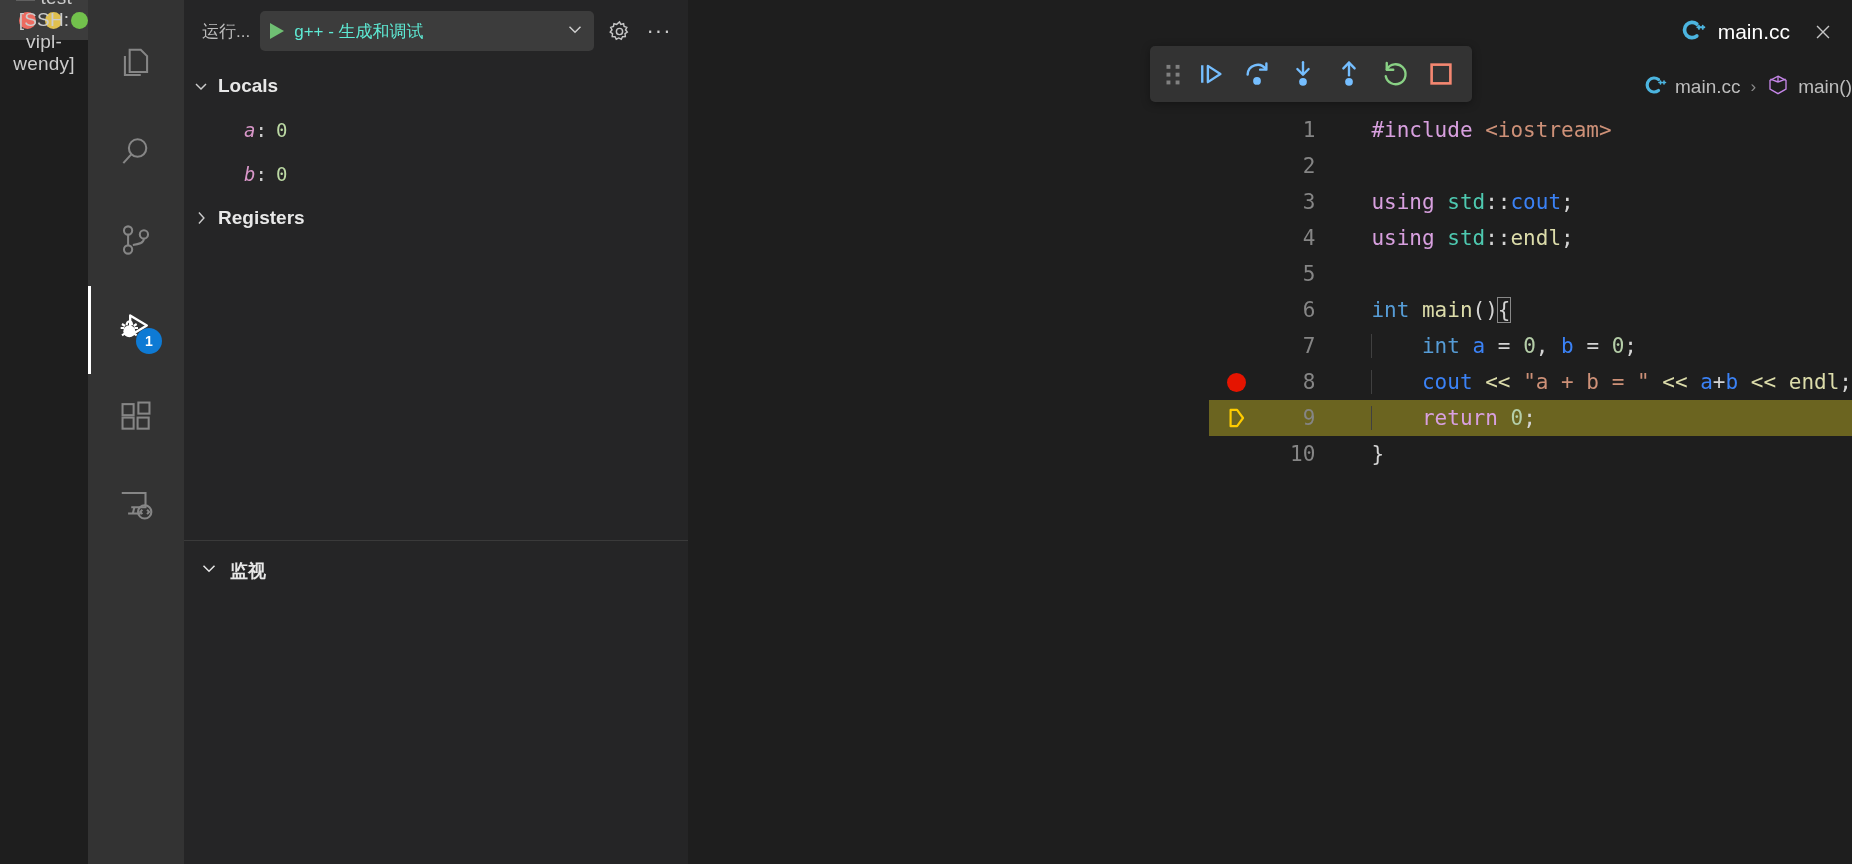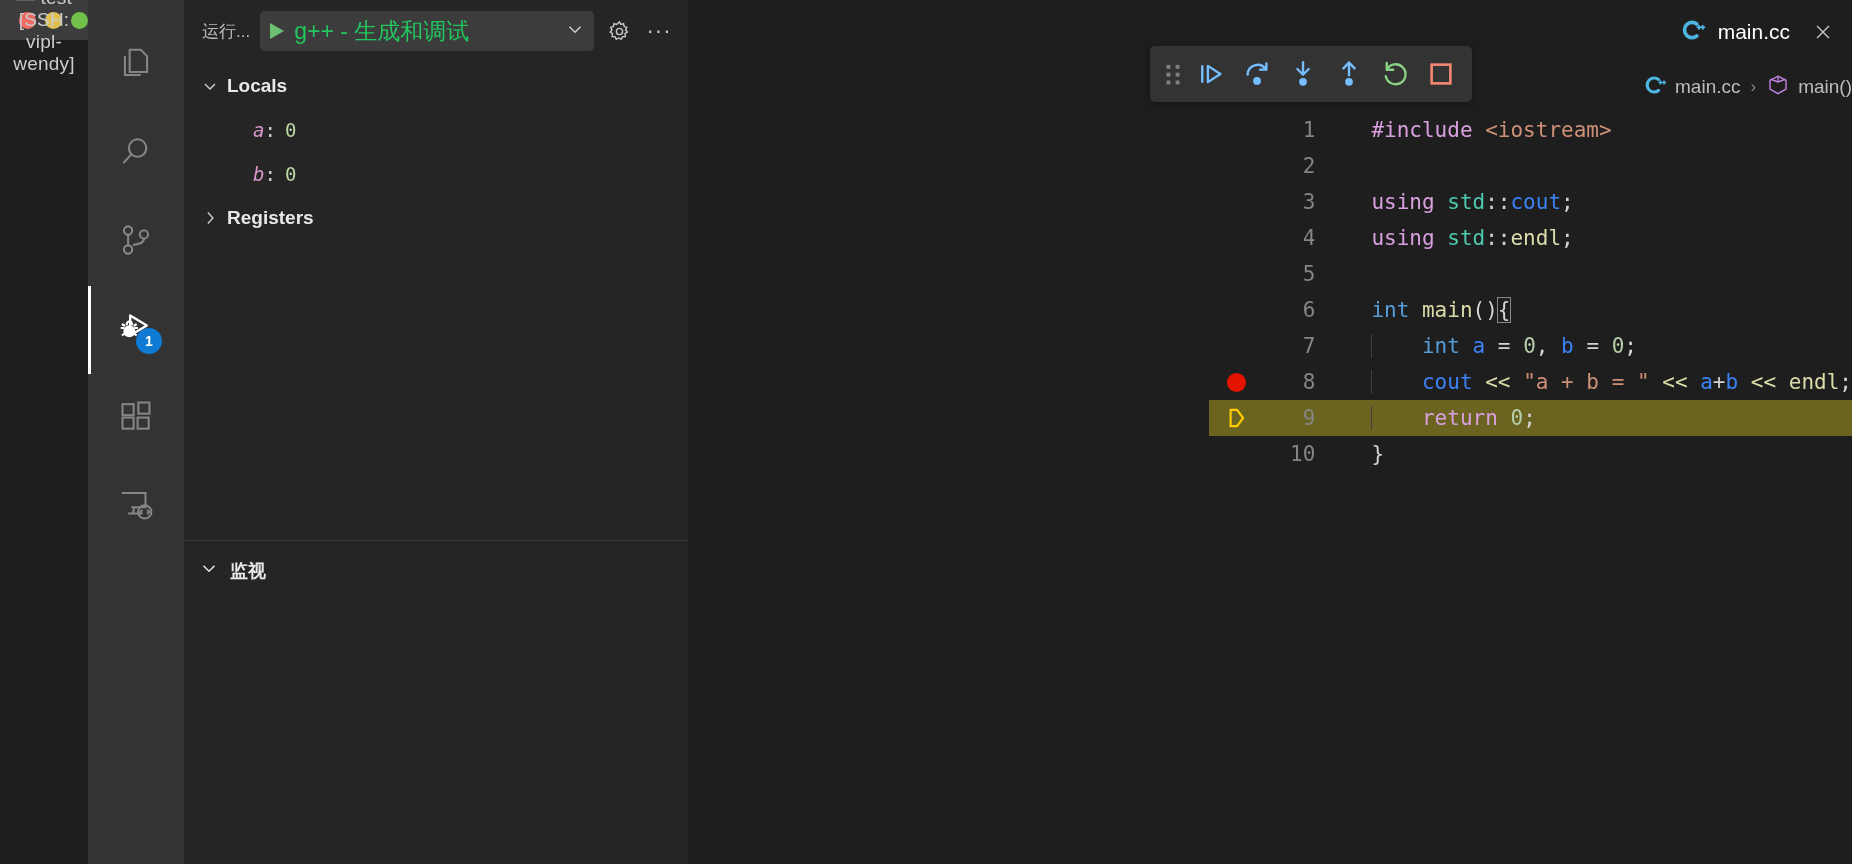--- a/index.html
+++ b/index.html
@@ -66,33 +66,33 @@
     flex:1; height:40px; background:#3c3c3c; border-radius:5px;
     display:flex; align-items:center; gap:10px; padding:0 8px 0 10px;
     overflow:hidden; min-width:0;
   }
   .play-tri {
     width:0; height:0; border-left:14px solid #6fbf73;
     border-top:8px solid transparent; border-bottom:8px solid transparent;
     flex:none;
   }
   .launch-label {
-    flex:1; min-width:0; font-size:23px; color:#22c55e;
+    flex:1; min-width:0; font-size:17px; color:#5eead4;
     white-space:nowrap; overflow:hidden;
   }
   .chev-sm { flex:none; color:#cccccc; }
   .sb-icon { color:#c5c5c5; display:flex; align-items:center; justify-content:center; width:30px; }
   .dots-h { font-size:22px; color:#cccccc; letter-spacing:1px; line-height:1; }
 
   .section-title {
     display:flex; align-items:center; gap:10px;
     padding:10px 0 10px 14px; color:#e7e7e7;
     font-size:18px; font-weight:bold;
   }
-  .tree { padding-top:2px;margin-left:9px; }
+  .tree { padding-top:2px; }
   .row {
     display:flex; align-items:center; height:44px;
     font-size:19px; color:#cccccc;
   }
   .row .twisty { width:34px; display:flex; align-items:center; justify-content:center; color:#cccccc; }
   .row-label { font-weight:bold; color:#e8e8e8; }
   .var-row {
     display:flex; align-items:center; height:44px;
     padding-left:60px;
     font-family:"DejaVu Sans Mono", monospace; font-size:19px;

